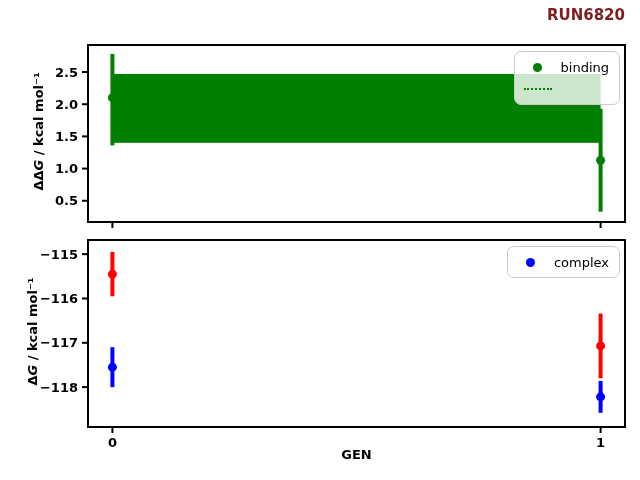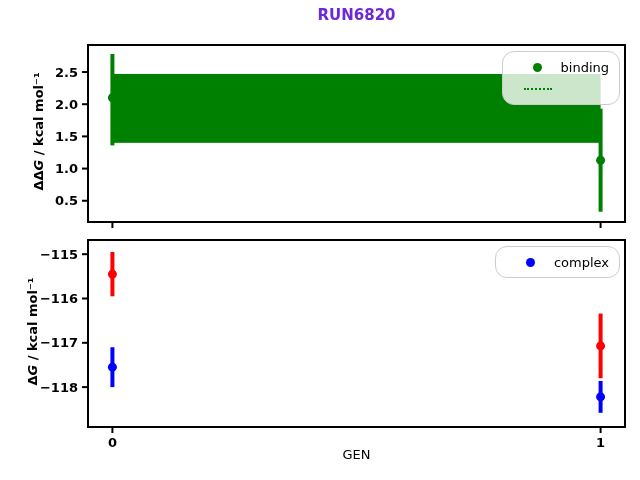--- a/index.html
+++ b/index.html
@@ -1,30 +1,30 @@
 <!DOCTYPE html>
 <html><head>
 <meta charset="utf-8">
 <style>
   html,body{margin:0;padding:0;background:#ffffff;}
   .figure{position:relative;width:640px;height:480px;background:#ffffff;overflow:hidden;
           font-family:"DejaVu Sans", sans-serif;}
-  .fig-title{position:absolute;left:88px;top:6px;width:537px;text-align:center;
-             font-size:15px;font-weight:bold;color:#6d28d9;}
+  .fig-title{position:absolute;left:88px;top:6px;width:537px;text-align:right;
+             font-size:15px;font-weight:bold;color:#7f1d1d;}
   #plot-svg{position:absolute;left:0;top:0;}
   #plot-svg text{font-family:"DejaVu Sans", sans-serif;font-size:13px;font-weight:bold;fill:#000;}
   .ylabel{position:absolute;width:220px;text-align:center;transform:rotate(-90deg);
           font-size:13px;font-weight:bold;color:#000;white-space:nowrap;}
   .ylabel .gvar{font-style:italic;}
   .ylabel-top{left:-72px;top:124px;}
   .ylabel-bottom{left:-78px;top:324px;}
   .xlabel{position:absolute;left:88px;top:447px;width:537px;text-align:center;
-          font-size:13px;font-weight:normal;color:#000;}
+          font-size:13px;font-weight:bold;color:#000;}
   .legend{position:absolute;right:20px;background:rgba(255,255,255,0.8);
-          border:1px solid #cccccc;border-radius:12px;padding:4px 10px 4px 20px;
+          border:1px solid #cccccc;border-radius:7px;padding:4px 10px 4px 8px;
           font-size:13px;color:#000;}
   .legend-top{top:51px;}
   .legend-bottom{top:246px;}
   .li{display:flex;align-items:center;height:22px;white-space:nowrap;}
   .lmark{display:inline-flex;width:30px;justify-content:center;align-items:center;margin-right:8px;}
   .dot{width:9px;height:9px;border-radius:50%;}
   .dline{width:28px;height:0;border-bottom:2px dotted #008000;}
 </style>
 </head>
 <body>

